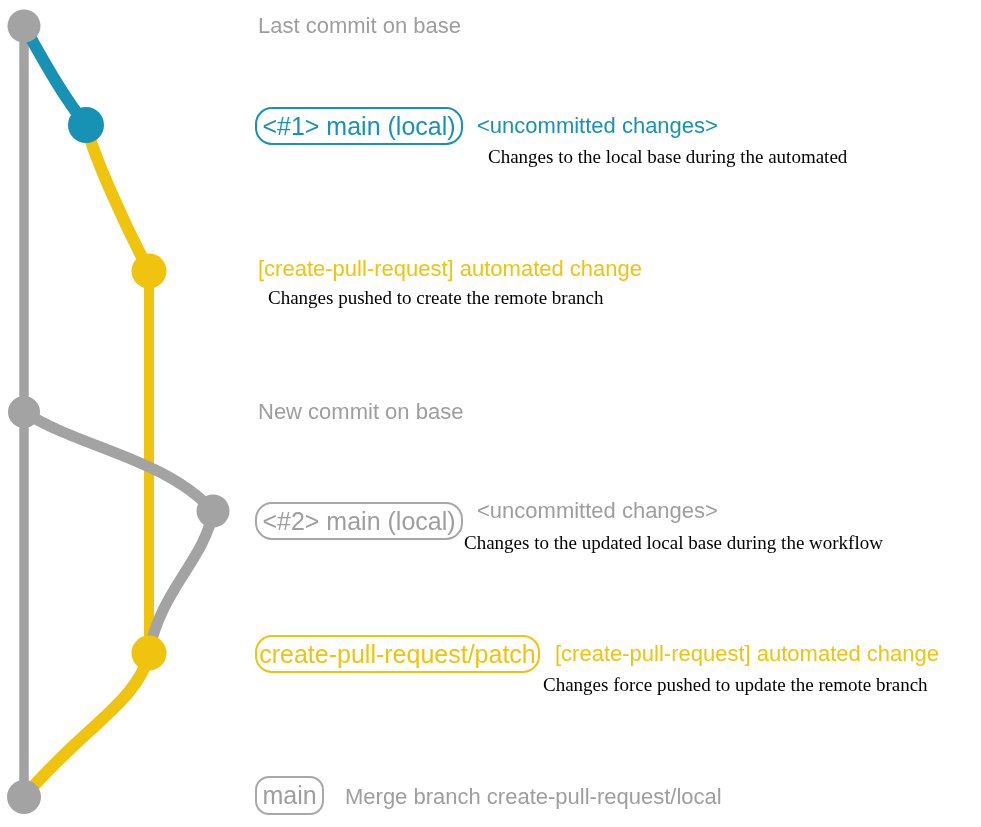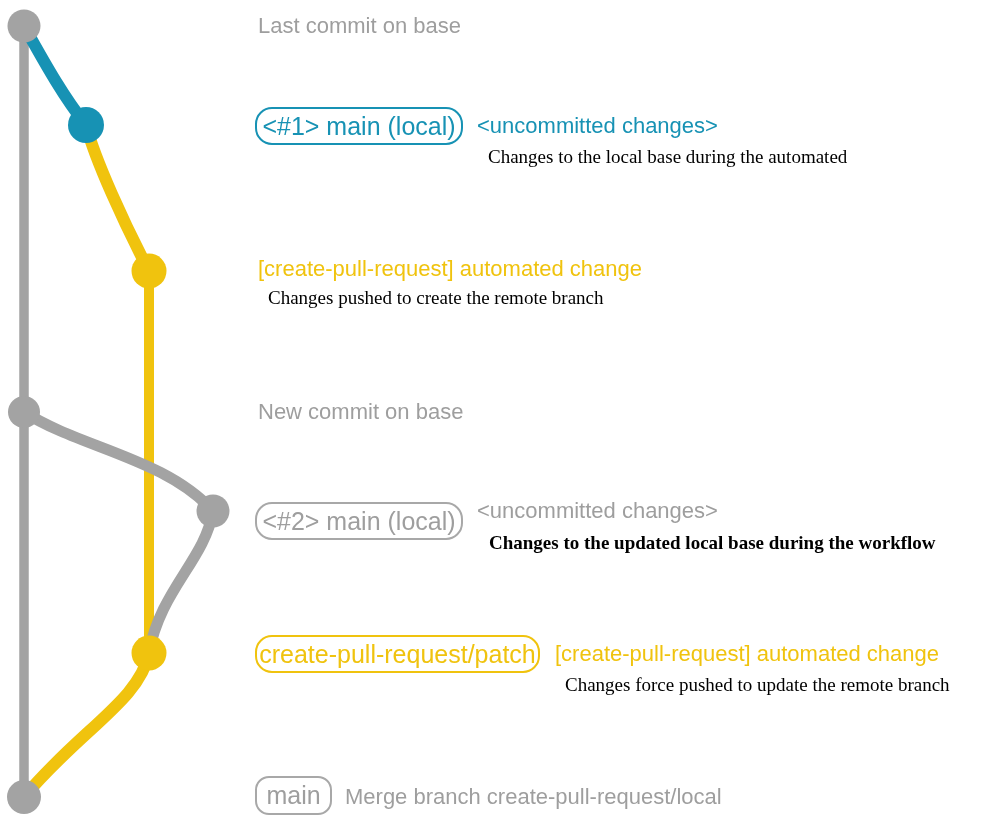--- a/index.html
+++ b/index.html
@@ -75,26 +75,26 @@
 
   <div class="abs yellow-text" style="left:258px; top:256px;">[create-pull-request] automated change</div>
   <div class="abs gray-text" style="left:258px; top:399px;">New commit on base</div>
 
   <div class="abs serif-note" style="left:268px; top:287px;">Changes pushed to create the remote branch</div>
 
   <div class="ref-box ref-gray" style="left:255px; top:490px; width:208px; height:38px;margin-top:12px;">
     <span>&lt;#2&gt; main (local)</span>
   </div>
   <div class="abs gray-text" style="left:477px; top:498px;">&lt;uncommitted changes&gt;</div>
-  <div class="abs serif-note" style="left:489px; top:532px;font-weight:bold;">Changes to the updated local base during the workflow</div>
+  <div class="abs serif-note" style="left:464px; top:532px;">Changes to the updated local base during the workflow</div>
 
   <div class="ref-box ref-yellow" style="left:255px; top:635px; width:285px; height:38px;">
     <span>create-pull-request/patch</span>
   </div>
   <div class="abs yellow-text" style="left:555px; top:641px;">[create-pull-request] automated change</div>
-  <div class="abs serif-note" style="left:565px; top:674px;text-align:right;">Changes force pushed to update the remote branch</div>
+  <div class="abs serif-note" style="left:543px; top:674px;text-align:right;">Changes force pushed to update the remote branch</div>
 
-  <div class="ref-box ref-gray" style="left:255px; top:776px; width:77px; height:39px; border-radius:14px;">
+  <div class="ref-box ref-gray" style="left:255px; top:776px; width:69px; height:39px; border-radius:14px;">
     <span>main</span>
   </div>
   <div class="abs gray-text" style="left:345px; top:784px;">Merge branch create-pull-request/local</div>
 
 </div>
 
 </body></html>

